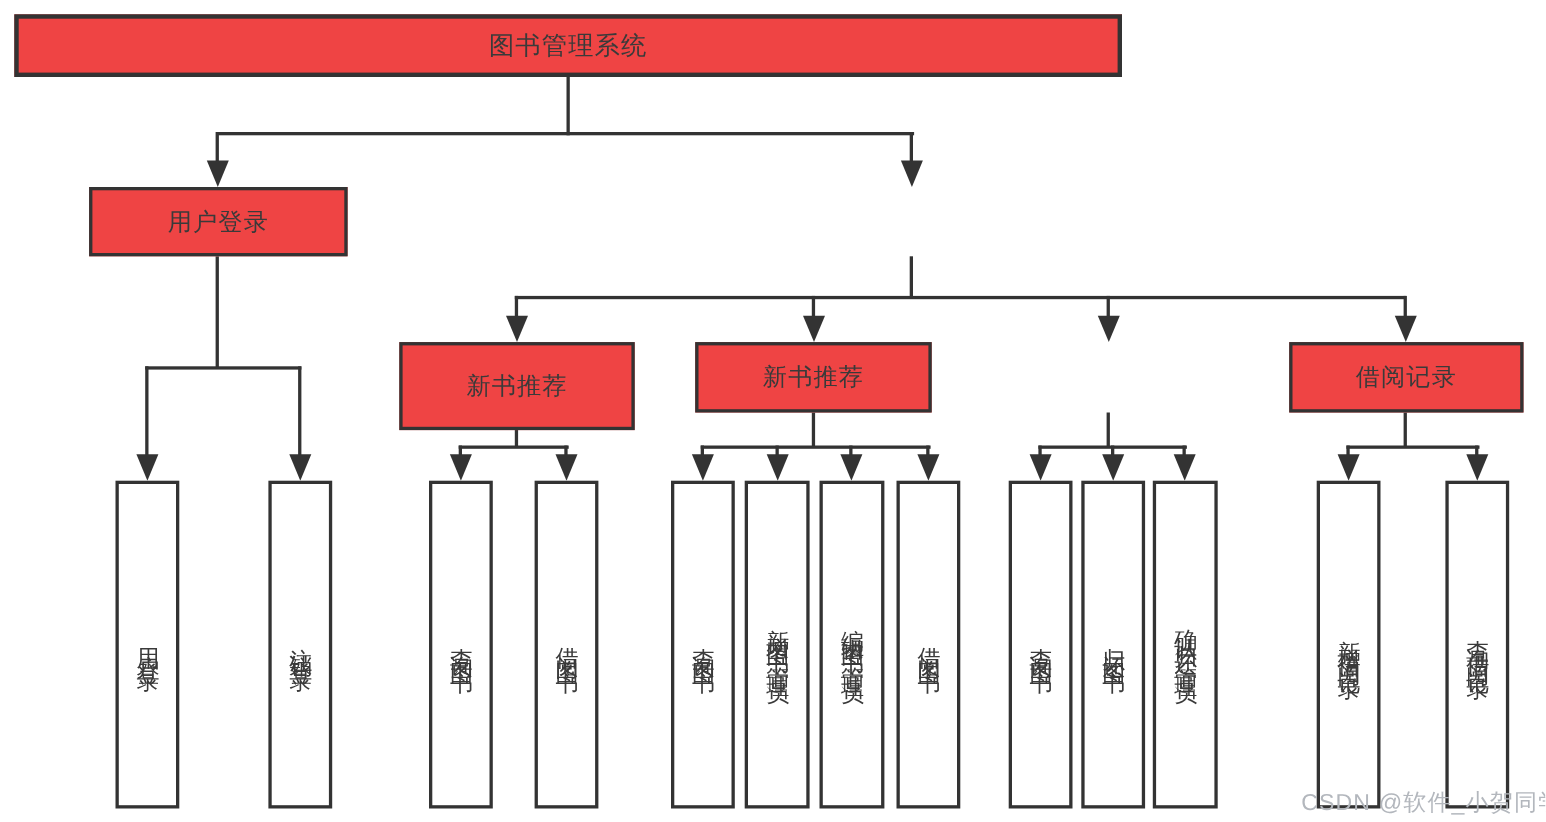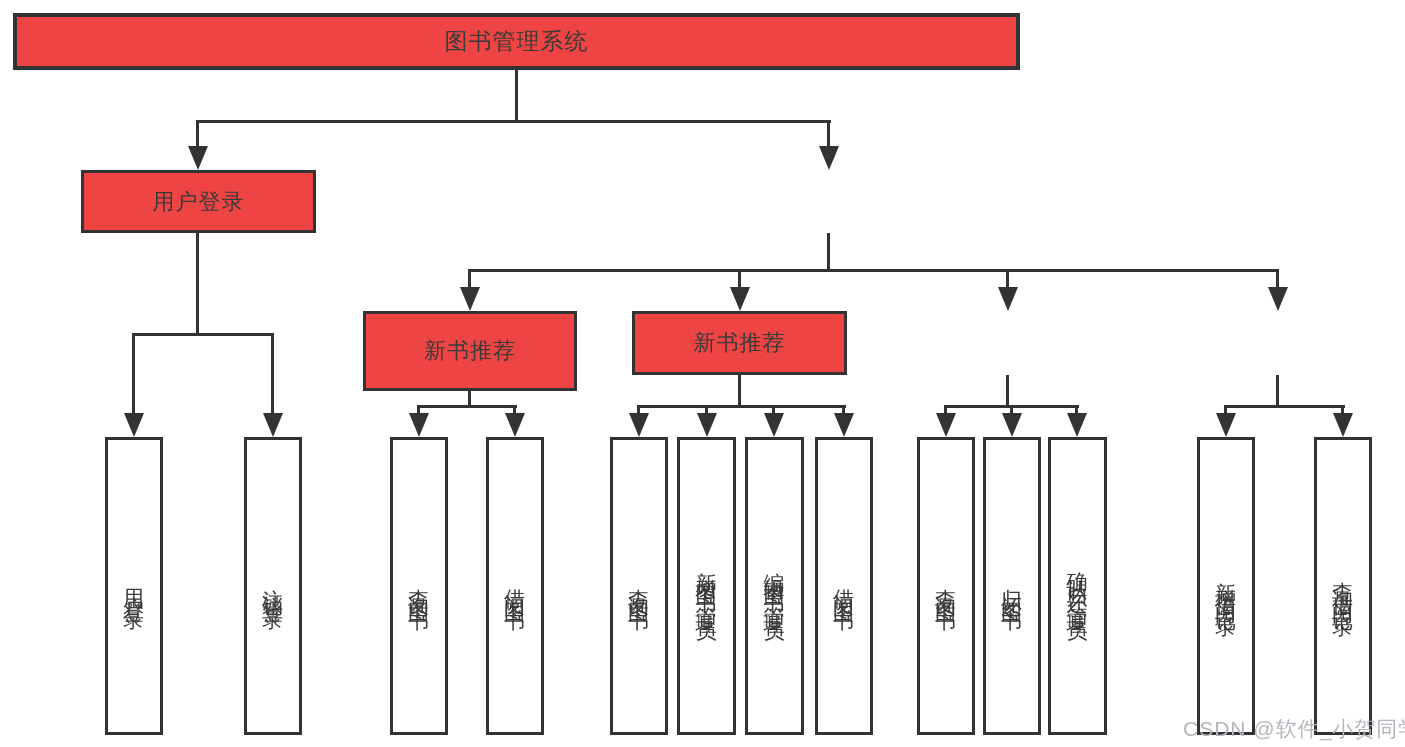--- a/index.html
+++ b/index.html
@@ -70,20 +70,23 @@
   <div class="v" style="left:1006px;top:269px;height:20px"></div>
   <div class="ah" style="left:998px;top:287px"></div>
   <div class="v" style="left:1276px;top:269px;height:20px"></div>
   <div class="ah" style="left:1268px;top:287px"></div>
 
   <div class="box" style="left:363px;top:311px;width:214px;height:80px">
     <span>新书推荐</span>
   </div>
   <div class="box" style="left:632px;top:311px;width:215px;height:64px">
     <span>新书推荐</span>
+  </div>
+  <div class="box" style="left:1172px;top:311px;width:213px;height:64px">
+    <span>借阅记录</span>
   </div>
 
   <div class="v" style="left:468px;top:375px;height:32px"></div>
   <div class="h" style="left:417px;top:405px;width:100px"></div>
   <div class="v" style="left:417px;top:405px;height:10px"></div>
   <div class="ah" style="left:409px;top:413px"></div>
   <div class="v" style="left:513px;top:405px;height:10px"></div>
   <div class="ah" style="left:505px;top:413px"></div>
 
   <div class="v" style="left:738px;top:375px;height:32px"></div>

